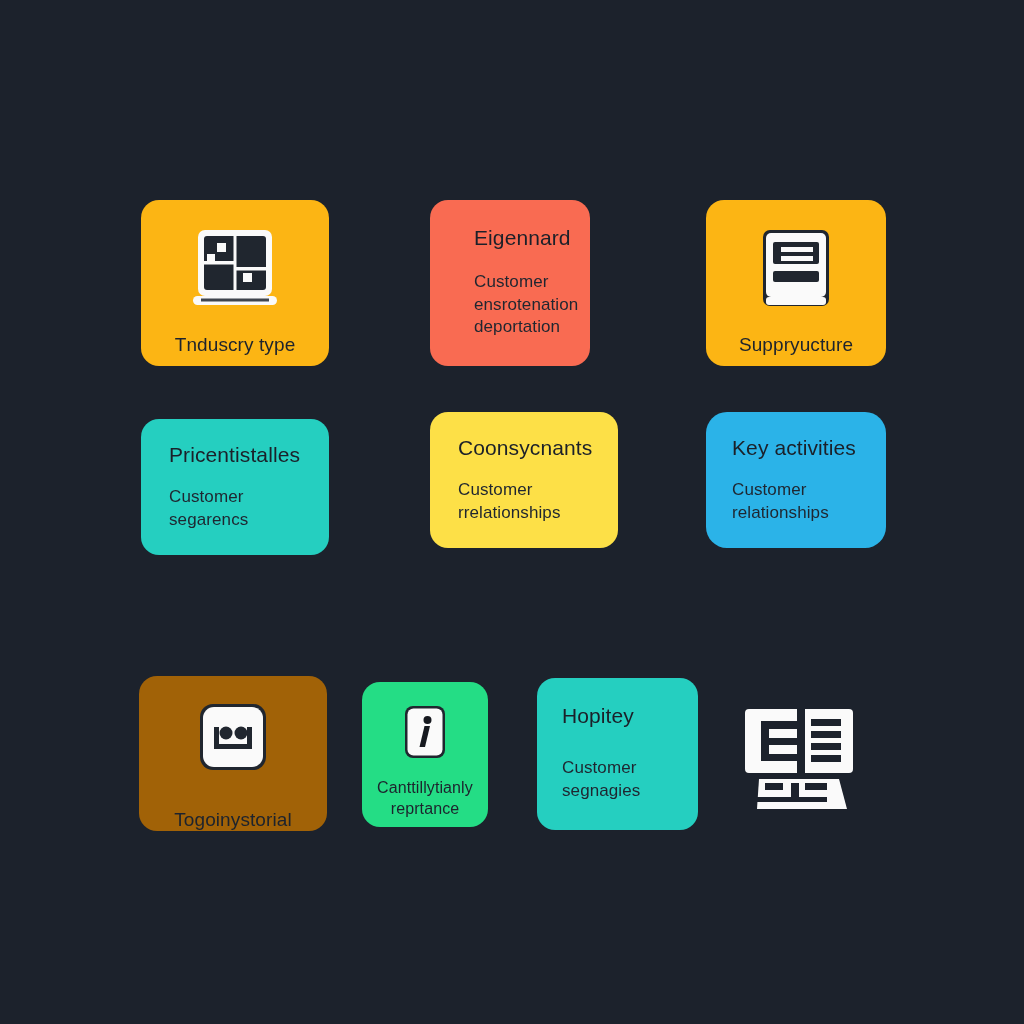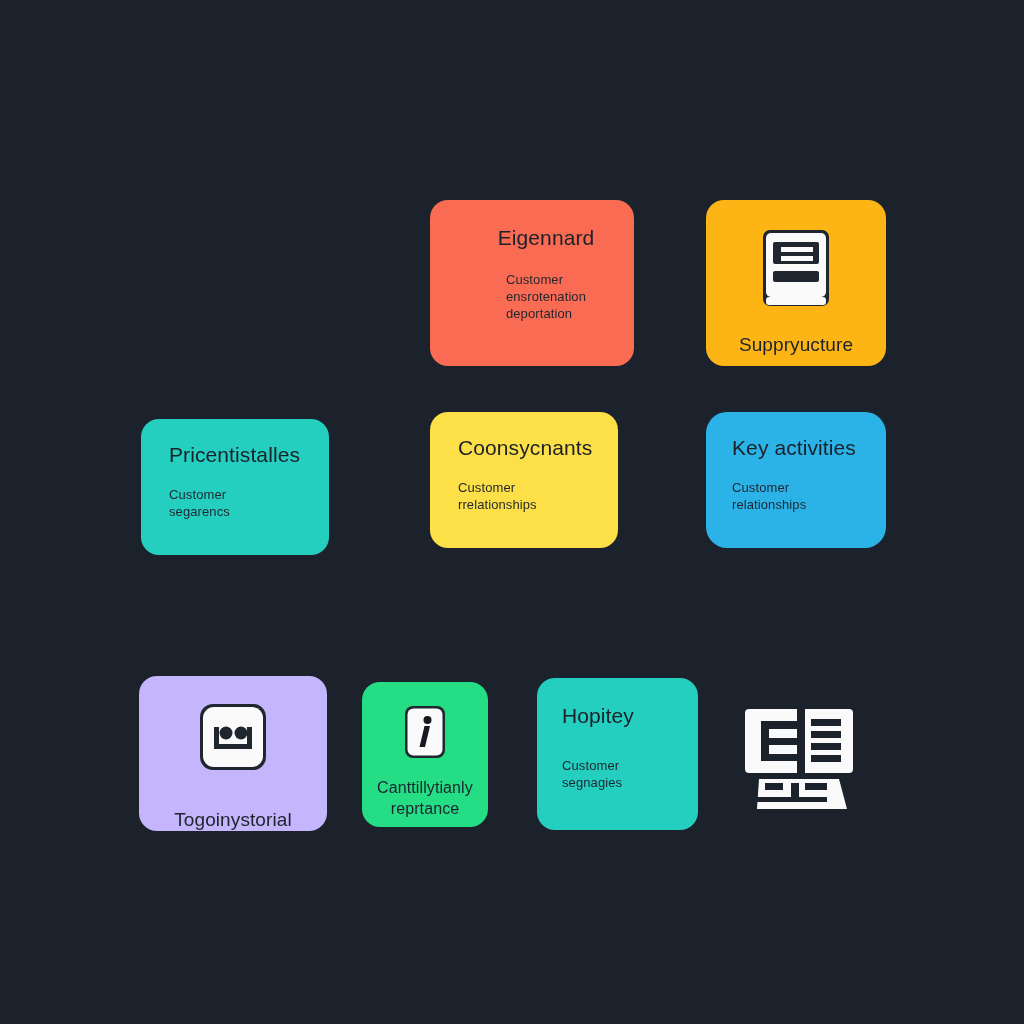--- a/index.html
+++ b/index.html
@@ -55,43 +55,62 @@
   
   .card.textcard .title {
     color: #1b2029;
     font-size: 21px;
     font-weight: 400;
     letter-spacing: 0.1px;
     line-height: 1.1;
   }
   .card.textcard .body {
     color: #1f2630;
-    font-size: 13px;
+    font-size: 17px;
     font-weight: 400;
     line-height: 1.32;
     letter-spacing: 0.1px;
   }
 
   
   .bare-icon {
     position: absolute;
     display: flex;
     align-items: center;
     justify-content: center;
   }
 
   svg { display: block; }
 </style>
 </head>
 <body>
 
 <div id="board">
 
-
-  <div class="card textcard" style="left:430px; top:200px; width:204px; height:166px; padding:26px 0 0 28px; background:#F96B52;align-items:center;">
+  <div class="card iconcard" style="left:141px; top:200px; width:188px; height:166px; background:#FCB514; padding-top:22px;">
+    <div class="icon-wrap" style="height:96px;">
+      <span>
+        <svg width="108" height="92" viewBox="0 0 108 92" aria-hidden="true">
+          <rect x="17" y="6" width="74" height="66" rx="7" fill="#FAFAFA"></rect>
+          <rect x="23" y="12" width="62" height="54" rx="3" fill="#20262F"></rect>
+          <rect x="52.5" y="12" width="3" height="54" fill="#FAFAFA"></rect>
+          <rect x="23" y="37" width="30" height="3.5" fill="#FAFAFA"></rect>
+          <rect x="55" y="43" width="30" height="3.5" fill="#FAFAFA"></rect>
+          <rect x="36" y="19" width="9" height="9" fill="#FAFAFA"></rect>
+          <rect x="26" y="30" width="8" height="8" fill="#FAFAFA"></rect>
+          <rect x="62" y="49" width="9" height="9" fill="#FAFAFA"></rect>
+          <rect x="12" y="72" width="84" height="9" rx="4.5" fill="#FAFAFA"></rect>
+          <rect x="20" y="74.5" width="68" height="3" fill="#20262F" opacity="0.85"></rect>
+        </svg>
+      </span>
+    </div>
+    <div class="caption" style="margin-top:16px;">Tnduscry type</div>
+  </div>
+
+  <div class="card textcard" style="left:430px; top:200px; width:160px; height:166px; padding:26px 0 0 44px; background:#F96B52;">
     <div class="title">Eigennard</div>
     <div class="body" style="margin-top:22px;">
       <div>Customer</div>
       <div>ensrotenation</div>
       <div>deportation</div>
     </div>
   </div>
 
   <div class="card iconcard" style="left:706px; top:200px; width:180px; height:166px; background:#FCB514; padding-top:22px;">
     <div class="icon-wrap" style="height:96px;">
@@ -127,21 +146,21 @@
   </div>
 
   <div class="card textcard" style="left:706px; top:412px; width:180px; height:136px; padding:24px 0 0 26px; background:#2BB3E8;border-radius:21px;">
     <div class="title">Key activities</div>
     <div class="body" style="margin-top:20px;">
       <div>Customer</div>
       <div>relationships</div>
     </div>
   </div>
 
-  <div class="card iconcard" style="left:139px; top:676px; width:188px; height:155px; background:#c4b5fd; padding-top:22px;gap:16px;">
+  <div class="card iconcard" style="left:139px; top:676px; width:188px; height:155px; background:#a16207; padding-top:22px;gap:16px;">
     <div class="icon-wrap" style="height:82px;">
       <span>
         <svg width="82" height="78" viewBox="0 0 82 78" aria-hidden="true">
           <rect x="8" y="4" width="66" height="66" rx="13" fill="#20262F"></rect>
           <rect x="11" y="7" width="60" height="60" rx="11" fill="#FAFAFA"></rect>
           <rect x="22" y="27" width="5" height="22" fill="#20262F"></rect>
           <rect x="55" y="27" width="5" height="22" fill="#20262F"></rect>
           <rect x="22" y="44" width="38" height="5" fill="#20262F"></rect>
           <circle cx="34" cy="33" r="6.5" fill="#20262F"></circle>
           <circle cx="49" cy="33" r="6.5" fill="#20262F"></circle>

